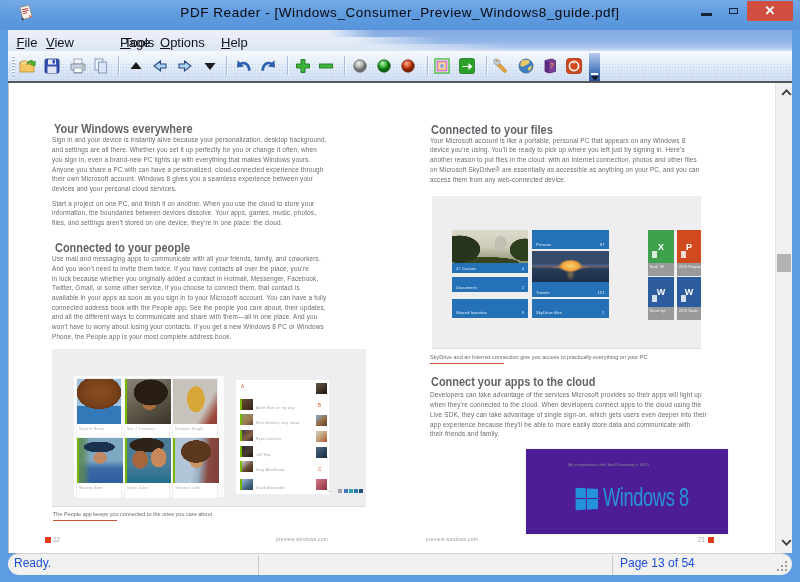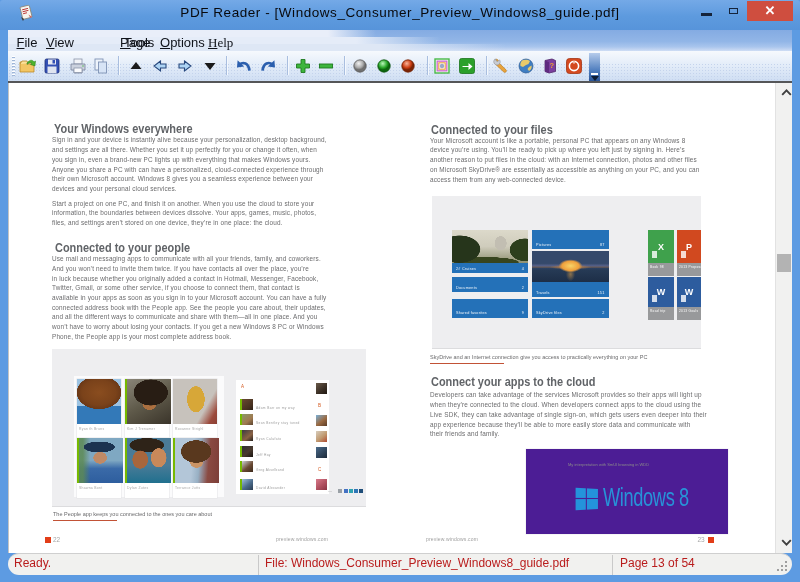--- a/index.html
+++ b/index.html
@@ -24,21 +24,21 @@
 .tsep{top:5px;width:1px;height:19px;background:#a9bedf;border-right:1px solid #f4f8fd;}
 .tico{top:5.5px;width:18px;height:18px;}
 #overflow{left:581px;top:2px;width:11px;height:28px;background:linear-gradient(#b5cbeb,#5381c0 60%,#2a5496);}
 
 #docborder{left:8px;top:81px;width:784px;height:2px;background:#555658;}
 #docarea{left:8px;top:83px;width:784px;height:470px;background:#fff;overflow:hidden;}
 #vsep{left:767px;top:0;width:1px;height:470px;background:#e2e2e2;}
 #vtrack{left:768px;top:0;width:16px;height:470px;background:#f1f1f0;}
 #vthumb{left:769px;top:171px;width:14px;height:18px;background:#b3b3b3;}
 
-#statusbar{left:8px;top:553px;width:784px;height:21px;background:#f1f1ef;border-top:1px solid #cfcfcf;font-size:12px;color:#b91c1c;border-radius:11px;}
+#statusbar{left:8px;top:553px;width:784px;height:21px;background:#f1f1ef;border-top:1px solid #cfcfcf;font-size:12px;color:#1d4ed8;border-radius:11px;}
 .ssep{top:1px;width:1px;height:20px;background:#c9c9c9;}
 #grip2{right:3px;bottom:2px;width:13px;height:13px;}
 
 .h1{font-size:12px;font-weight:700;color:#616468;white-space:nowrap;transform:scaleX(0.913);transform-origin:0 0;}
 .bt{font-size:6.4px;line-height:9.7px;color:#6b6b6d;white-space:nowrap;letter-spacing:0.15px;}
 .cap{font-size:5.5px;color:#6a6a6c;white-space:nowrap;}
 .orule{height:1.8px;background:#c25236;}
 .pfoot{font-size:6.5px;color:#a0a0a0;white-space:nowrap;}
 .tiny{font-size:4px;color:#8a8a8a;white-space:nowrap;}
 
@@ -103,21 +103,21 @@
 
 <div class="abs" id="menubar">
   <div class="abs mband" id="mb1" style="width:500px;"></div>
   <div class="abs mband" id="mb2" style="width:500px;"></div>
   <div class="abs mband" id="mb3" style="width:520px;"></div>
   <span class="abs mi" style="left:8.5px;"><u>F</u>ile</span>
   <span class="abs mi" style="left:38px;"><u>V</u>iew</span>
   <span class="abs mi" style="left:76px;margin-left:36px;"><u>P</u>age</span>
   <span class="abs mi" style="left:116px;"><u>T</u>ools</span>
   <span class="abs mi" style="left:152px;"><u>O</u>ptions</span>
-  <span class="abs mi" style="left:200px;font-family:Liberation Serif, serif;"><u>H</u>elp</span>
+  <span class="abs mi" style="left:213px;"><u>H</u>elp</span>
 </div>
 
 <div class="abs" id="toolbar">
 <div class="abs" id="tooldots"></div>
 <div class="abs" id="grip"></div>
 <svg class="abs tico" style="left:10px" viewBox="0 0 18 18">
       <path d="M2 5h6l1.5 2H16v8H2z" fill="#f3c664" stroke="#b8882a" stroke-width="0.8"></path>
       <path d="M2 7l2-3h5l1 2h5" fill="#fbe09a" stroke="#b8882a" stroke-width="0.8"></path>
       <path d="M9 6c3-4 6-3 7-1l1.5-1-0.5 5-4.5-1.5 1.5-1c-1-1.5-3-1-5 1z" fill="#4db32e" stroke="#2c7a17" stroke-width="0.5"></path>
     </svg>
@@ -383,21 +383,20 @@
     <div class="abs" id="w8text">Windows&nbsp;8</div>
   </div>
   <div class="abs pfoot" style="left:418px;top:452.5px;font-size:5px;letter-spacing:0.2px;">preview.windows.com</div>
   <div class="abs pfoot" style="left:689.5px;top:453px;color:#a8a8a8;">23</div>
   <div class="abs" style="left:700px;top:454px;width:6px;height:6px;background:#e23d18;"></div>
 </div>
 
 <div class="abs" id="statusbar">
   <span class="abs" style="left:6px;top:1.5px;">Ready.</span>
   <div class="abs ssep" style="left:250px"></div>
-  <span class="abs" style="left:257px;top:1.5px;">File: Windows_Consumer_Preview_Windows8_guide.pdf</span>
   <div class="abs ssep" style="left:604px"></div>
   <span class="abs" style="left:612px;top:1.5px;">Page 13 of 54</span>
   <svg class="abs" id="grip2" viewBox="0 0 13 13">
       <g fill="#9f9f9f">
         <rect x="9" y="9" width="2" height="2"></rect>
         <rect x="9" y="5" width="2" height="2"></rect>
         <rect x="5" y="9" width="2" height="2"></rect>
         <rect x="9" y="1" width="2" height="2"></rect>
         <rect x="5" y="5" width="2" height="2"></rect>
         <rect x="1" y="9" width="2" height="2"></rect>

